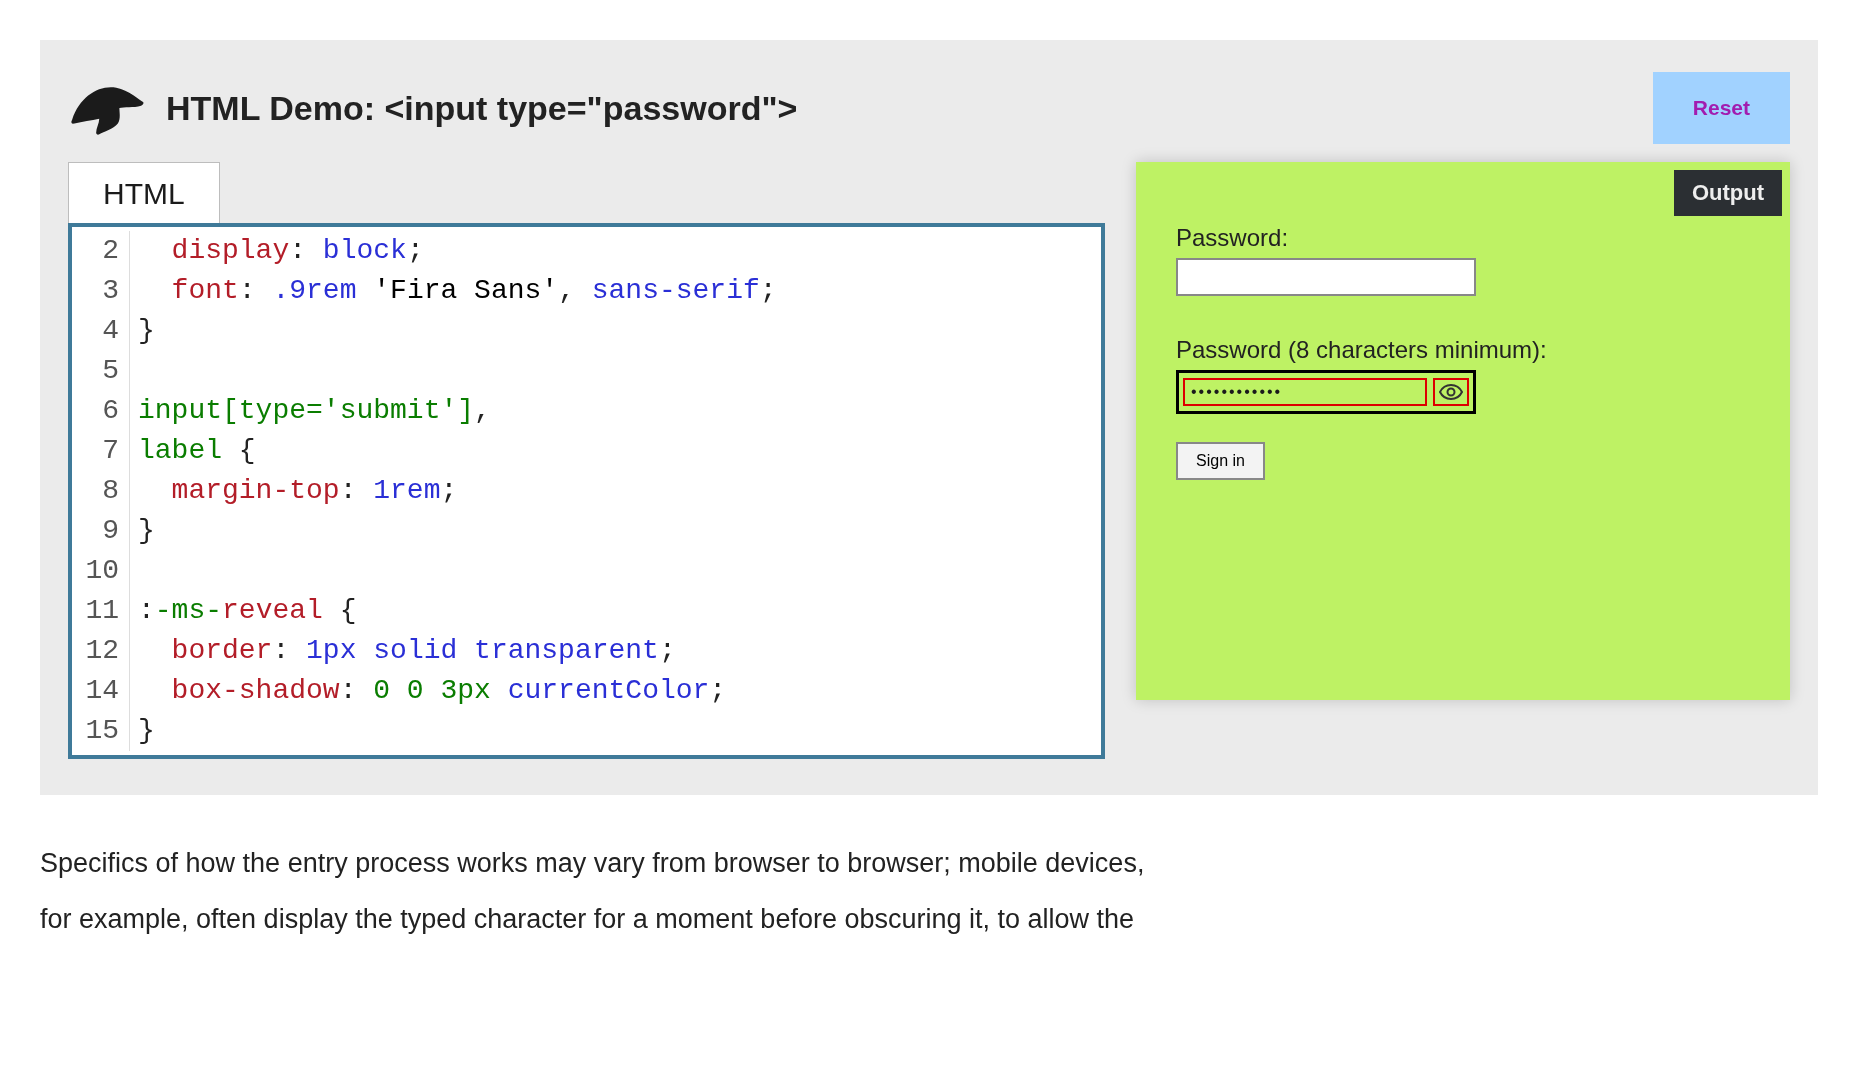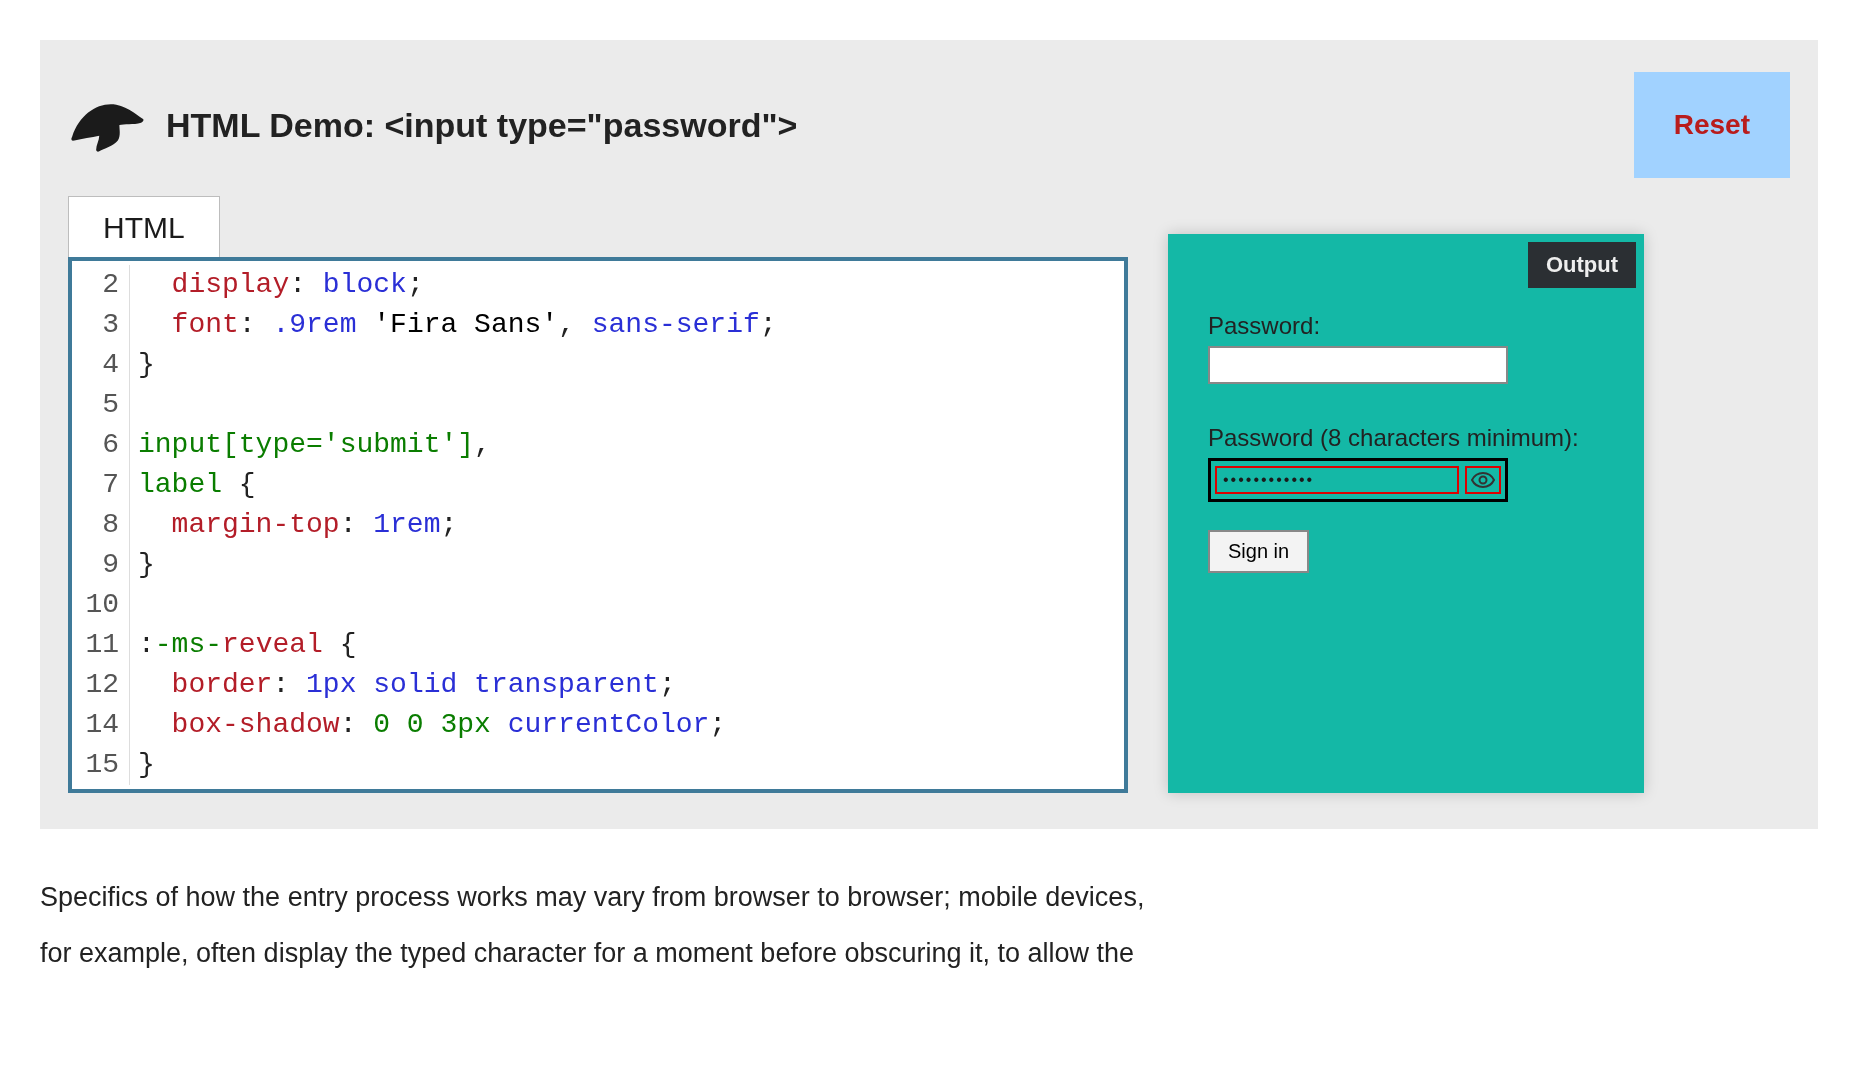--- a/index.html
+++ b/index.html
@@ -36,31 +36,31 @@
     height: 62px;
   }
   .demo-title {
     font-size: 34px;
     font-weight: 700;
     color: #222;
   }
   .reset-btn {
     background: #a1d2ff;
     border: none;
-    color: #b91c1c;
-    font-size: 28px;
+    color: #a21caf;
+    font-size: 21px;
     font-weight: 700;
-    padding: 37px 40px;
+    padding: 24px 40px;
     cursor: pointer;
   }
 
   .panels {
     display: flex;
-    gap: 40px;
-    align-items: flex-end;
+    gap: 31px;
+    align-items: flex-start;
   }
 
   
   .editor-wrap {
     flex: 1 1 auto;
     max-width: 1060px;
   }
   .tabs {
     display: flex;
     gap: 14px;
@@ -111,24 +111,24 @@
   .tk-val   { color: #2a2fd6; }   
   .tk-str   { color: #000000; }   
   .tk-punct { color: #222; }
   .tk-sel   { color: #0a7d00; }   
   .tk-pseudo{ color: #b31d28; }
   .tk-num   { color: #0a7d00; }
 
   
   .output-panel {
     position: relative;
-    width: 476px;
-    background: #14b8a6;
+    width: 654px;
+    background: #bef264;
     box-shadow: 0 0 14px rgba(0,0,0,0.18);
-    padding: 78px 40px 220px 40px;
+    padding: 62px 40px 220px 40px;
   }
   .output-label {
     position: absolute;
     top: 8px;
     right: 8px;
     background: #2b2f33;
     color: #eee;
     font-size: 22px;
     font-weight: 700;
     padding: 10px 18px;
@@ -174,21 +174,21 @@
     height: 28px;
     margin-left: 6px;
     display: flex;
     align-items: center;
     justify-content: center;
     cursor: pointer;
   }
   .reveal-btn svg { width: 24px; height: 16px; }
   .signin-btn {
     margin-top: 28px;
-    font-size: 20px;
+    font-size: 16px;
     padding: 8px 18px;
     border: 2px solid #888;
     background: #f3f3f3;
     cursor: pointer;
   }
 
   
   .prose {
     font-size: 27px;
     line-height: 56px;

